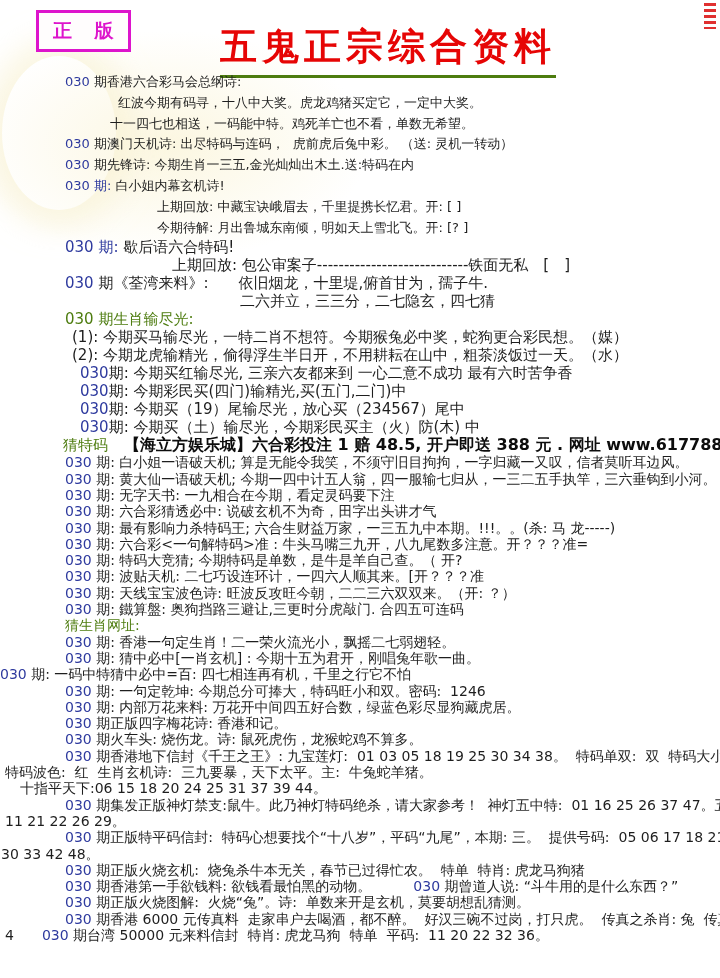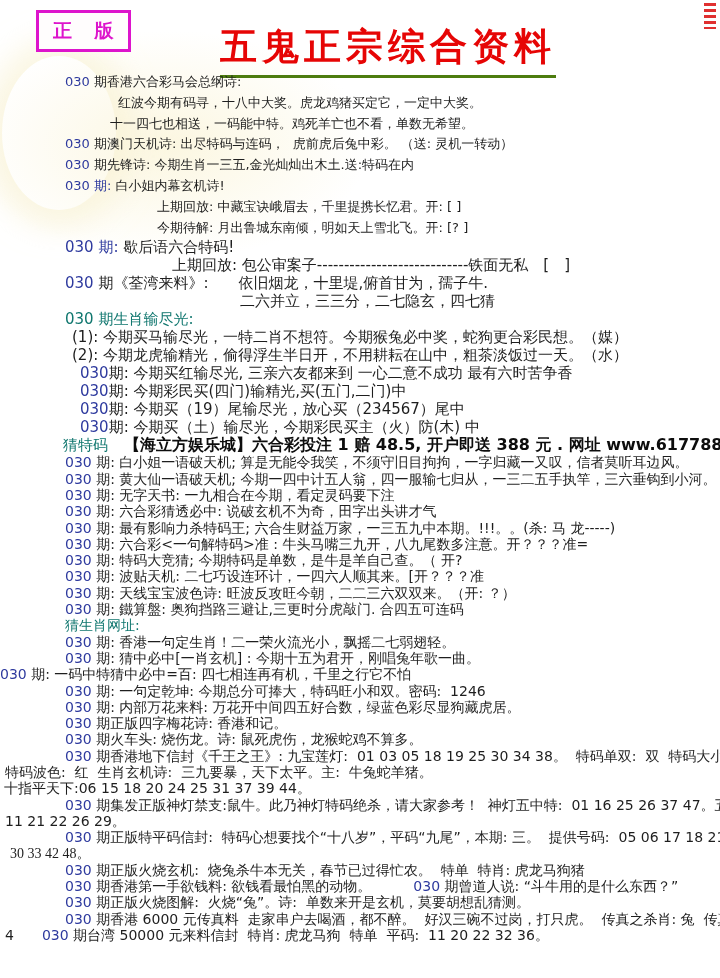--- a/index.html
+++ b/index.html
@@ -43,21 +43,21 @@
     position:absolute;top:3px;right:4px;width:12px;height:26px;z-index:3;
     background:repeating-linear-gradient(180deg,#e03030 0 3px,rgba(224,48,48,0) 3px 6px);
   }
   .content{position:absolute;top:72px;left:0;width:720px;z-index:2;}
   .line{white-space:pre;overflow:hidden;}
   .g1{font-size:13px;height:20.8px;line-height:20.8px;}
   .g2{font-size:15px;height:18px;line-height:18px;}
   .g3{font-size:14px;height:16.3px;line-height:16.3px;}
   .nv{color:#2e3a9e;}
   .bk{color:#1e1e1e;}
-  .rd{color:#0f766e;}
+  .rd{color:#4d7c0f;}
   .bd{color:#0d0d0d;font-weight:bold;font-size:16px;}
 </style>
 </head>
 <body>
 
 <div class="wash"></div>
 
 <div class="badge">正 版</div>
 
 <div class="avatar"></div>
@@ -102,23 +102,23 @@
     <div class="line g3" style="margin-left: 65px;"><span class="rd">猜生肖网址:</span></div>
     <div class="line g3" style="margin-left: 65px;"><span class="nv">030 </span><span class="bk">期: 香港一句定生肖！二一荣火流光小，飘摇二七弱翅轻。</span></div>
     <div class="line g3" style="margin-left: 65px;"><span class="nv">030 </span><span class="bk">期: 猜中必中[一肖玄机] : 今期十五为君开，刚唱兔年歌一曲。</span></div>
     <div class="line g3" style=""><span class="nv">030 </span><span class="bk">期: 一码中特猜中必中=百: 四七相连再有机，千里之行它不怕</span></div>
     <div class="line g3" style="margin-left: 65px;"><span class="nv">030 </span><span class="bk">期: 一句定乾坤: 今期总分可捧大，特码旺小和双。密码:  1246</span></div>
     <div class="line g3" style="margin-left: 65px;"><span class="nv">030 </span><span class="bk">期: 内部万花来料: 万花开中间四五好合数，绿蓝色彩尽显狗藏虎居。</span></div>
     <div class="line g3" style="margin-left: 65px;"><span class="nv">030 </span><span class="bk">期正版四字梅花诗: 香港和记。</span></div>
     <div class="line g3" style="margin-left: 65px;"><span class="nv">030 </span><span class="bk">期火车头: 烧伤龙。诗: 鼠死虎伤，龙猴蛇鸡不算多。</span></div>
     <div class="line g3" style="margin-left: 65px;"><span class="nv">030 </span><span class="bk">期香港地下信封《千王之王》: 九宝莲灯:  01 03 05 18 19 25 30 34 38。  特码单双:  双  特码大小:  大</span></div>
     <div class="line g3" style="margin-left: 5px;"><span class="bk">特码波色:  红  生肖玄机诗:  三九要暴，天下太平。主:  牛兔蛇羊猪。</span></div>
-    <div class="line g3" style="margin-left: 4px;"><span class="bk">十指平天下:06 15 18 20 24 25 31 37 39 44。</span></div>
+    <div class="line g3" style="margin-left: 20px;"><span class="bk">十指平天下:06 15 18 20 24 25 31 37 39 44。</span></div>
     <div class="line g3" style="margin-left: 65px;"><span class="nv">030 </span><span class="bk">期集发正版神灯禁支:鼠牛。此乃神灯特码绝杀，请大家参考！  神灯五中特:  01 16 25 26 37 47。五个平</span></div>
     <div class="line g3" style="margin-left: 5px;"><span class="bk">11 21 22 26 29。</span></div>
     <div class="line g3" style="margin-left: 65px;"><span class="nv">030 </span><span class="bk">期正版特平码信封:  特码心想要找个“十八岁”，平码“九尾”，本期: 三。  提供号码:  05 06 17 18 21 2</span></div>
-    <div class="line g3" style="margin-left: 10px; font-family: Liberation Serif, serif;"><span class="bk">30 33 42 48。</span></div>
+    <div class="line g3" style="margin-left: 1px;"><span class="bk">30 33 42 48。</span></div>
     <div class="line g3" style="margin-left: 65px;"><span class="nv">030 </span><span class="bk">期正版火烧玄机:  烧兔杀牛本无关，春节已过得忙农。  特单  特肖: 虎龙马狗猪</span></div>
     <div class="line g3" style="margin-left: 65px;"><span class="nv">030 </span><span class="bk">期香港第一手欲钱料: 欲钱看最怕黑的动物。　　　</span><span class="nv">030 </span><span class="bk">期曾道人说: “斗牛用的是什么东西？”</span></div>
     <div class="line g3" style="margin-left: 65px;"><span class="nv">030 </span><span class="bk">期正版火烧图解:  火烧“兔”。诗:  单数来开是玄机，莫要胡想乱猜测。</span></div>
     <div class="line g3" style="margin-left: 65px;"><span class="nv">030 </span><span class="bk">期香港 6000 元传真料  走家串户去喝酒，都不醉。  好汉三碗不过岗，打只虎。  传真之杀肖: 兔  传真之杀尾</span></div>
     <div class="line g3" style="margin-left: 5px;"><span class="bk">4　　</span><span class="nv">030 </span><span class="bk">期台湾 50000 元来料信封  特肖: 虎龙马狗  特单  平码:  11 20 22 32 36。</span></div>
   </div>
 
 </body></html>

